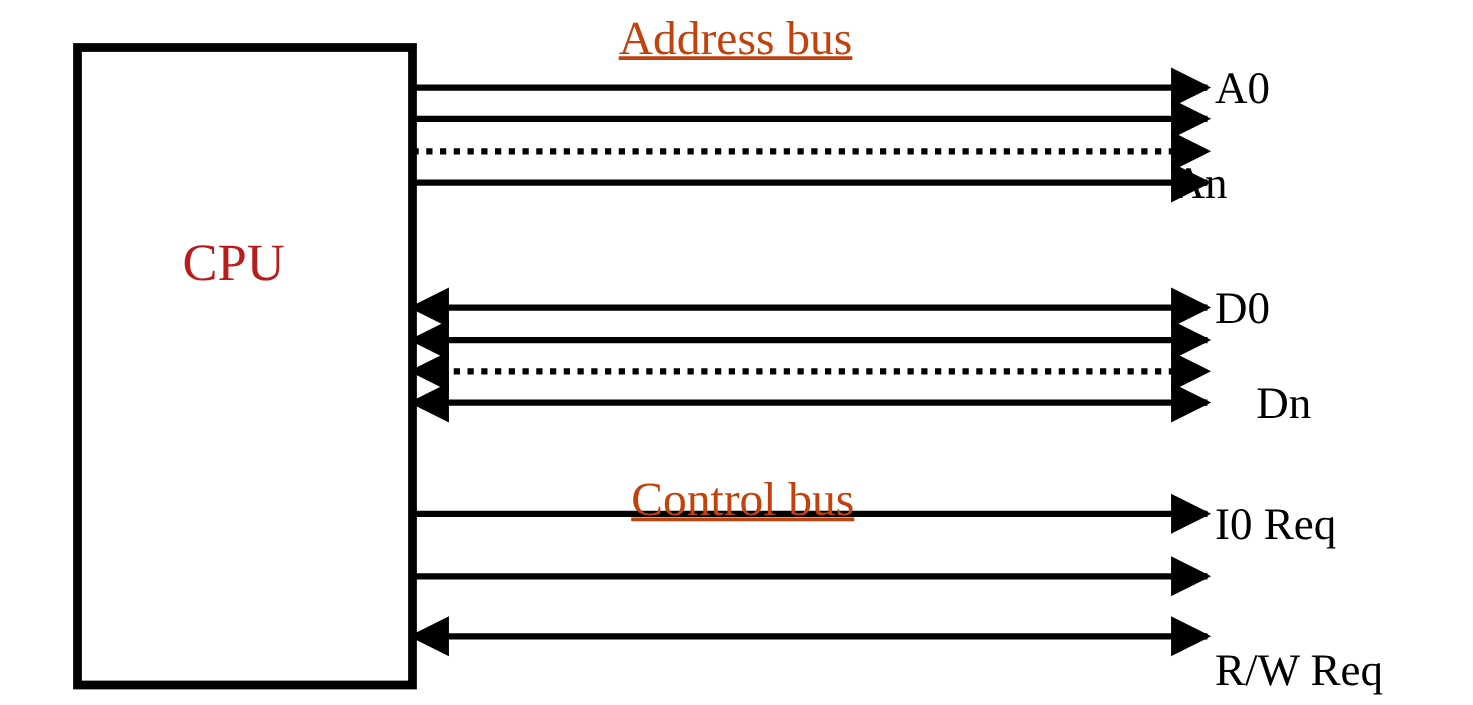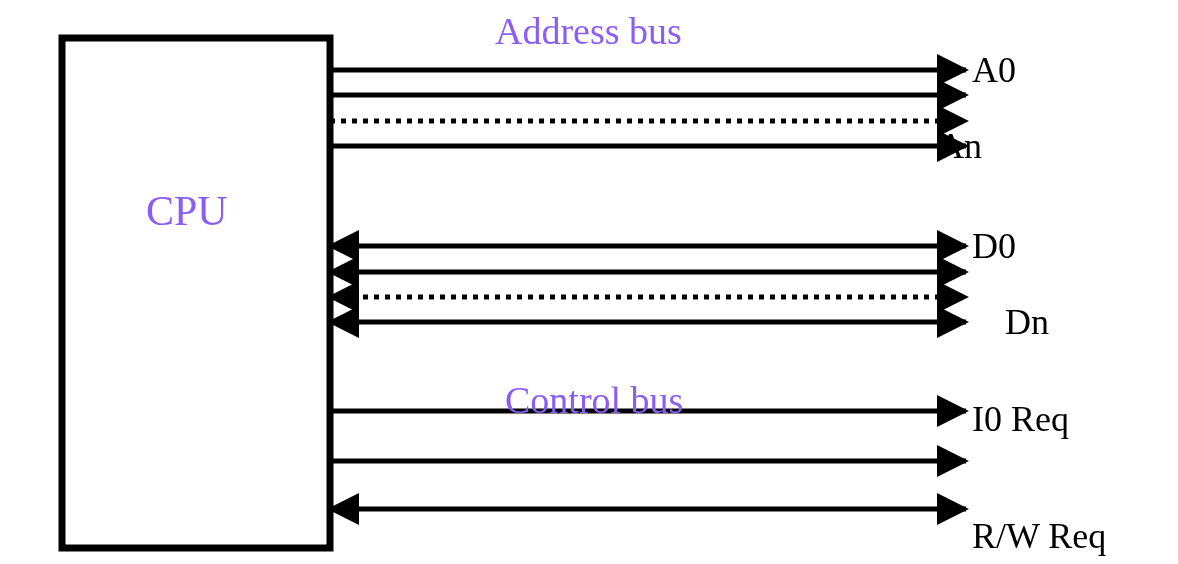--- a/index.html
+++ b/index.html
@@ -18,36 +18,37 @@
   #diagram-svg {
     position: absolute;
     left: 0;
     top: 0;
     width: 1178px;
     height: 564px;
   }
   .bus-title {
     position: absolute;
     font-size: 38px;
-    color: #8b5cf6;
+    color: #c2410c;
     white-space: nowrap;
     line-height: 1;
+    text-decoration: underline;
   }
   .endpoint-label {
     position: absolute;
     font-size: 36px;
     color: #000000;
     white-space: nowrap;
     line-height: 1;
     text-align: center;
   }
   .cpu-label {
     position: absolute;
     font-size: 42px;
-    color: #8b5cf6;
+    color: #b91c1c;
     white-space: nowrap;
     line-height: 1;
   }
 </style>
 </head>
 <body>
 
 <div id="canvas">
 
   <svg id="diagram-svg" viewBox="0 0 1178 564">

